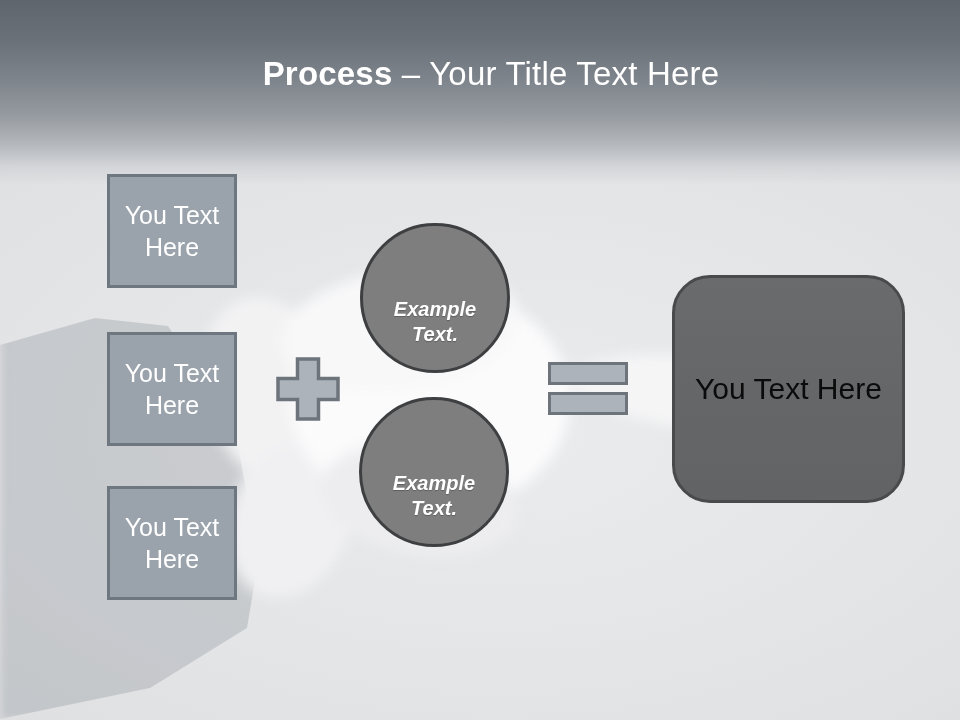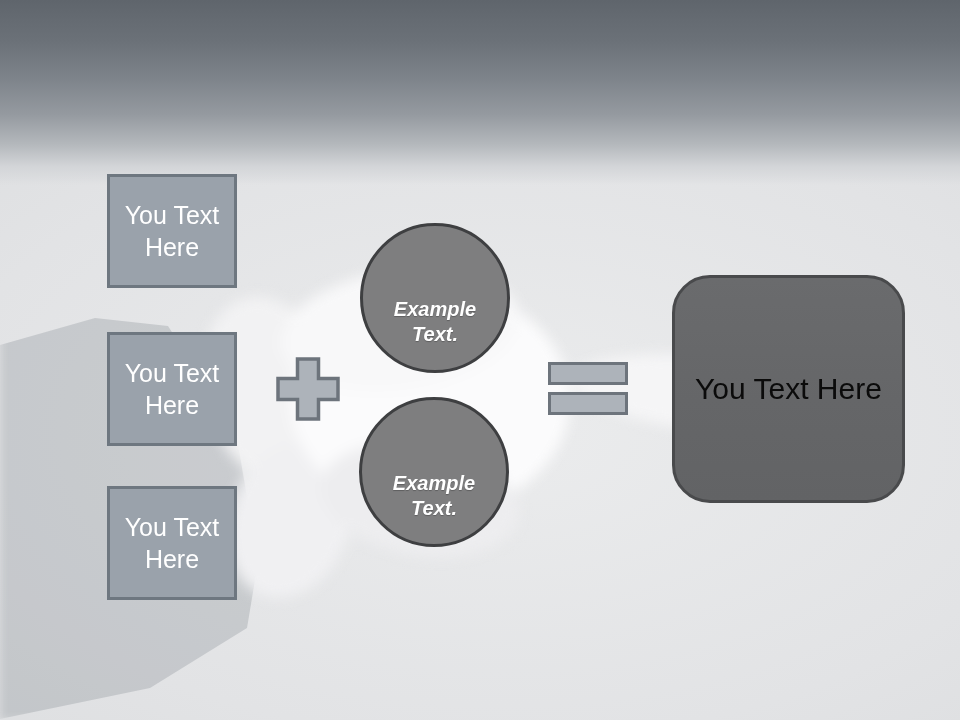--- a/index.html
+++ b/index.html
@@ -79,20 +79,23 @@
     color:#0b0b0b;font-size:30px;white-space:nowrap;
   }
 </style>
 </head>
 <body>
 
 <div class="slide">
 
   <div class="header-band"></div>
 
+  <h1 class="slide-title" style="margin:0;">
+    <span class="t-bold">Process</span><span class="t-reg"> – </span><span class="t-reg">Your Title Text Here</span>
+  </h1>
 
   <div class="bg-photo">
     <div class="sleeve-shadow"></div>
     <div class="glove">
       <span class="g-cuff"></span>
       <span class="g-flap"></span>
       <span class="g-fist"></span>
       <span class="g-knuckle"></span>
       <span class="g-thumb"></span>
       <span class="g-finger"></span>

